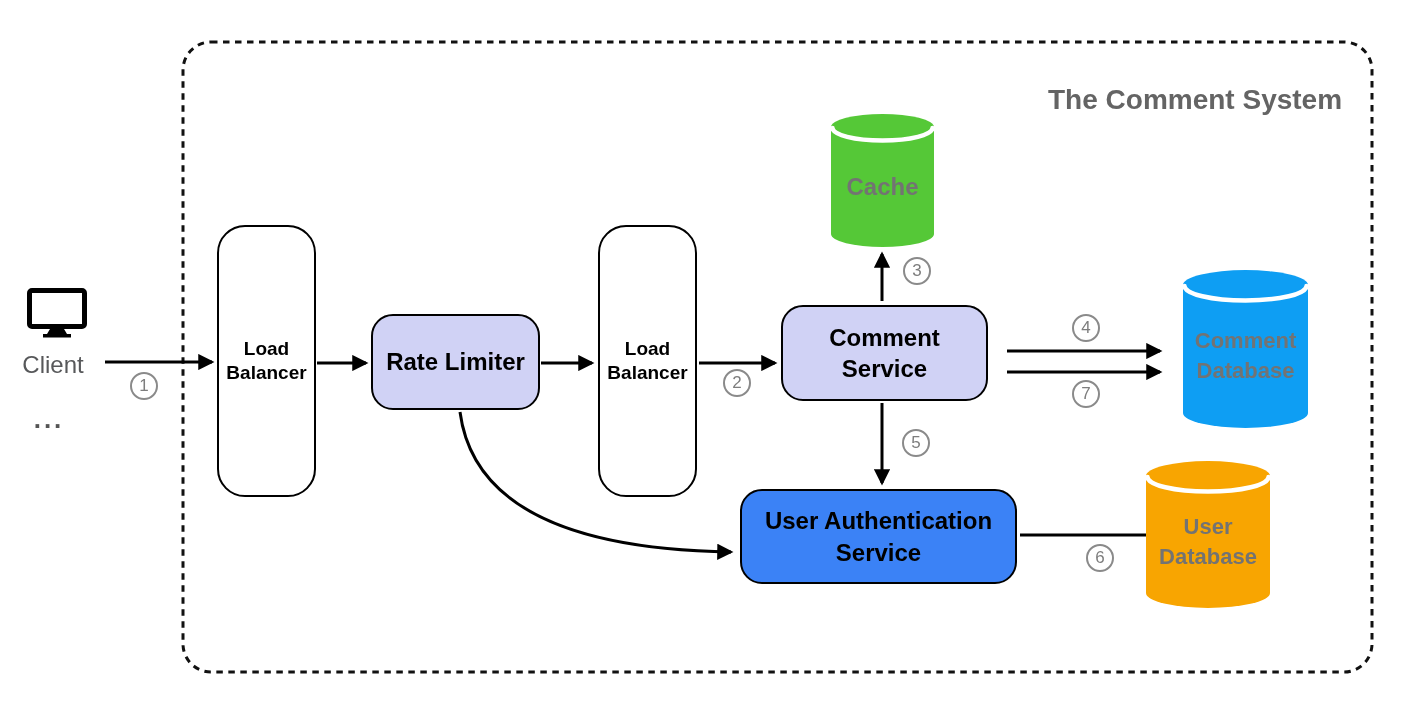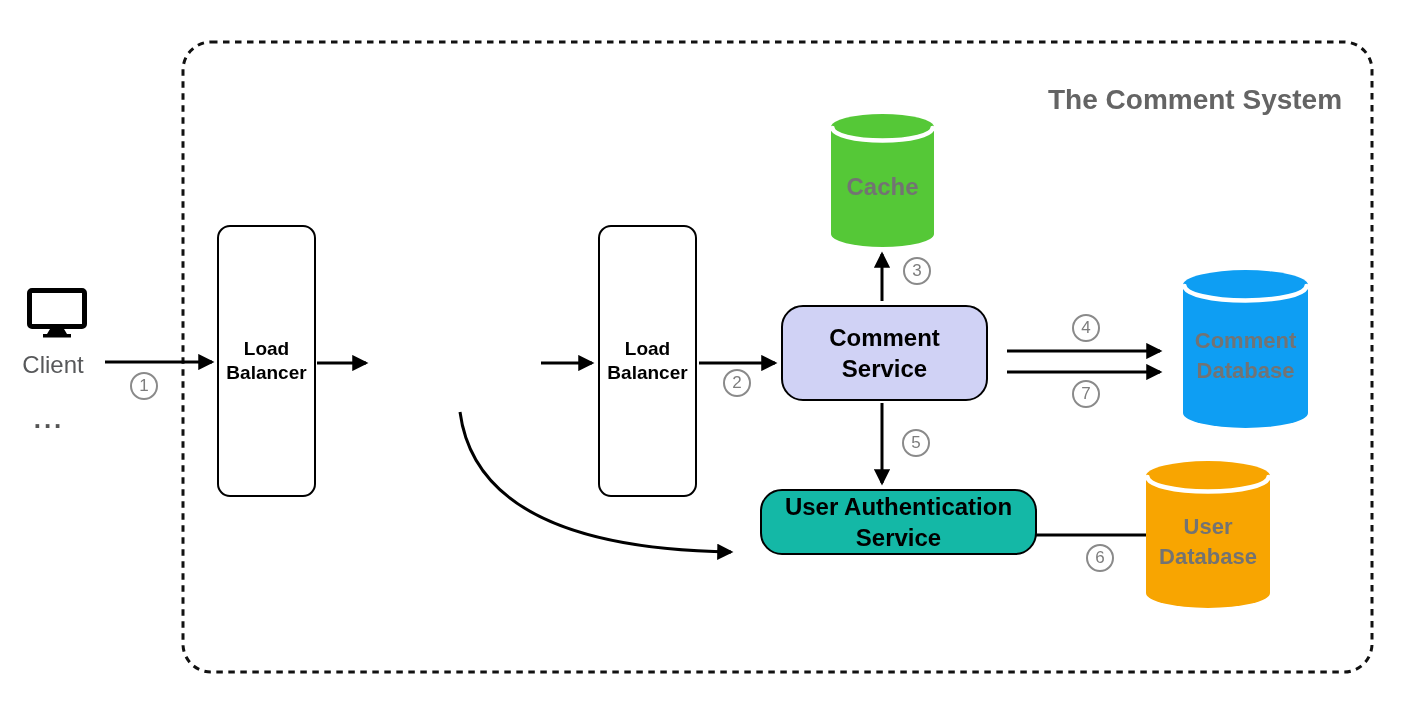--- a/index.html
+++ b/index.html
@@ -30,21 +30,21 @@
     box-sizing: border-box;
     border: 2.5px solid #000;
     display: flex;
     flex-direction: column;
     align-items: center;
     justify-content: center;
     text-align: center;
     color: #000;
     font-weight: bold;
   }
-  .node.white { background: #ffffff; border-radius: 13px; font-size: 19px; line-height: 1.25; }
+  .node.white { background: #ffffff; border-radius: 28px; font-size: 19px; line-height: 1.25; }
   .node.svc   { background: #d0d2f5; border-radius: 22px; font-size: 24px; line-height: 1.3; }
   .cyl { position: absolute; }
   .cyl svg { display: block; }
   .cyl .cyl-label {
     position: absolute;
     inset: 0;
     padding-top: 14px;
     display: flex;
     flex-direction: column;
     align-items: center;
@@ -121,32 +121,35 @@
     <rect x="16" y="46" width="28" height="3.5" fill="#000"></rect>
   </svg>
   <div class="client-label">Client</div>
   <div class="client-more">...</div>
 
   <div class="node white" style="left:217px; top:225px; width:99px; height:272px;">
     <span>Load</span>
     <span>Balancer</span>
   </div>
 
+  <div class="node svc" style="left: 371px; top: 314px; width: 169px; height: 96px; background: rgb(208, 210, 245);">
+    <span>Rate Limiter</span>
+  </div>
 
   <div class="node white" style="left:598px; top:225px; width:99px; height:272px;">
     <span>Load</span>
     <span>Balancer</span>
   </div>
 
   <div class="node svc" style="left: 781px; top: 305px; width: 207px; height: 96px; background: rgb(208, 210, 245);">
     <span>Comment</span>
     <span>Service</span>
   </div>
 
-  <div class="node svc" style="left: 760px; top: 489px; width: 277px; height: 66px; background: #14b8a6;">
+  <div class="node svc" style="left: 740px; top: 489px; width: 277px; height: 95px; background: #3b82f6;">
     <span>User Authentication</span>
     <span>Service</span>
   </div>
 
   <div class="cyl" style="left:831px; top:114px; width:103px; height:133px;">
     <svg width="103" height="133" viewBox="0 0 103 133">
       <path d="M0,13 A51.5,13 0 0 1 103,13 L103,120 A51.5,13 0 0 1 0,120 Z" fill="#55c837"></path>
       <path d="M1.5,14 A50,12.5 0 0 0 101.5,14" fill="none" stroke="#fff" stroke-width="4.5" stroke-linecap="round"></path>
     </svg>
     <div class="cyl-label big">

